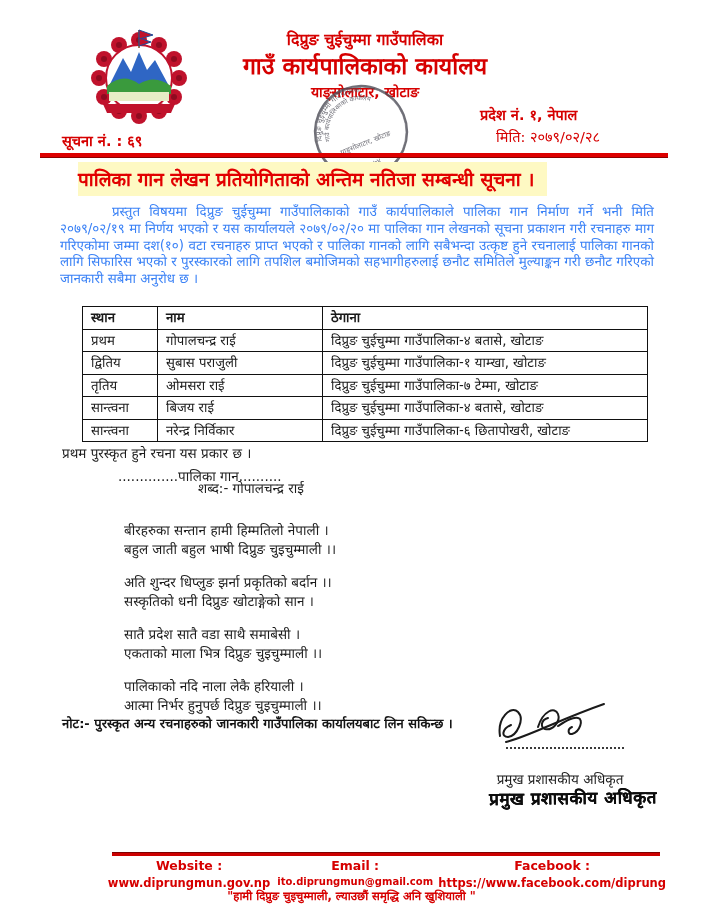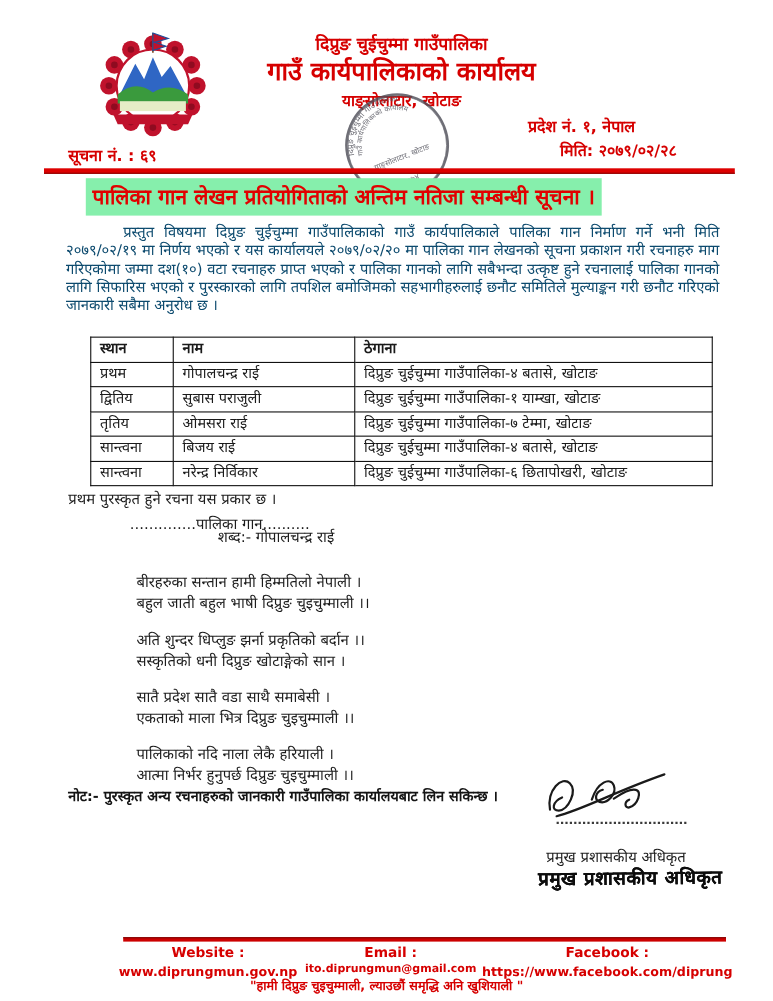--- a/index.html
+++ b/index.html
@@ -10,35 +10,35 @@
   .abs{position:absolute;}
 
   
   .emblem{left:86px;top:28px;width:106px;height:96px;}
   .hdr-center{left:210px;top:30px;width:310px;text-align:center;line-height:1.25;}
   .muni{font-size:16px;font-weight:bold;color:#d60000;}
   .office{font-size:23px;font-weight:bold;color:#d60000;margin-top:2px;}
   .addr{font-size:14px;font-weight:bold;color:#d60000;margin-top:3px;}
   .stamp-wrap{left:296px;top:80px;width:130px;height:105px;opacity:.82;}
   .province{left:480px;top:104px;font-size:14.5px;font-weight:bold;color:#d60000;}
-  .issue-date{left:509px;top:126px;font-size:14.5px;font-weight:bold;color:#d60000;}
+  .issue-date{left:496px;top:126px;font-size:14.5px;font-weight:normal;color:#d60000;}
   .notice-no{left:62px;top:130px;font-size:14.5px;font-weight:bold;color:#d60000;}
   .rule{left:40px;top:153px;width:628px;height:4px;background:#dd0000;border-bottom:1px solid #8d0000;}
 
   
   .title-box{
-    left:78px;top:162px;width:469px;height:34px;background:#86efac;
-    color:#e20000;font-size:19px;font-weight:bold;text-align:center;line-height:34px;
+    left:78px;top:162px;width:469px;height:34px;background:#fef9c3;
+    color:#e20000;font-size:19px;font-weight:bold;line-height:34px;
     white-space:nowrap;
   }
 
   
   .body-par{
     left:60px;top:204px;width:594px;font-size:13.4px;line-height:16.8px;
-    text-align:justify;text-indent:52px;color:#0c4a6e;margin:0;
+    text-align:justify;text-indent:52px;color:#3b82f6;margin:0;
   }
 
   
   .results-table{left:82px;top:306px;border-collapse:collapse;font-size:13.2px;color:#1a1a1a;}
   .results-table td,.results-table th{
     border:1.6px solid #111;padding:1px 8px;line-height:19.5px;text-align:left;vertical-align:middle;
     font-weight:normal;white-space:nowrap;
   }
   .results-table th{font-weight:bold;}
   .col-rank{width:58px;}

